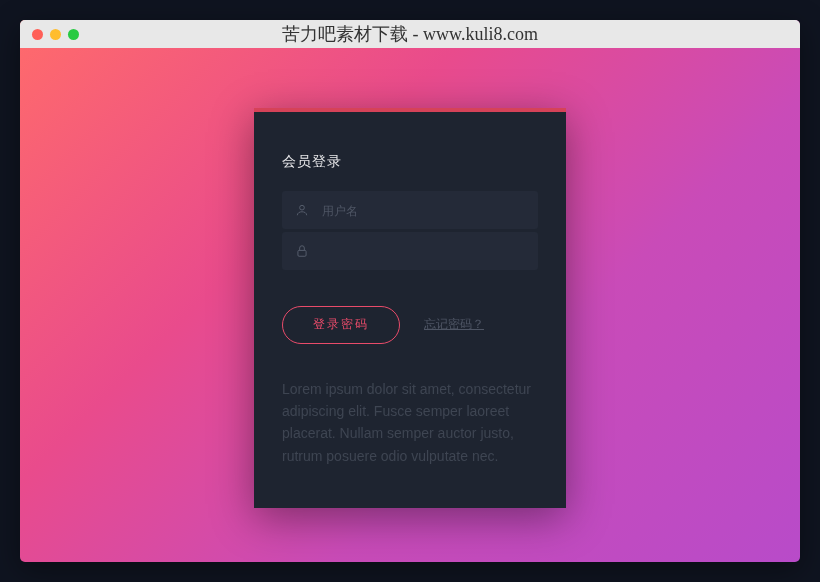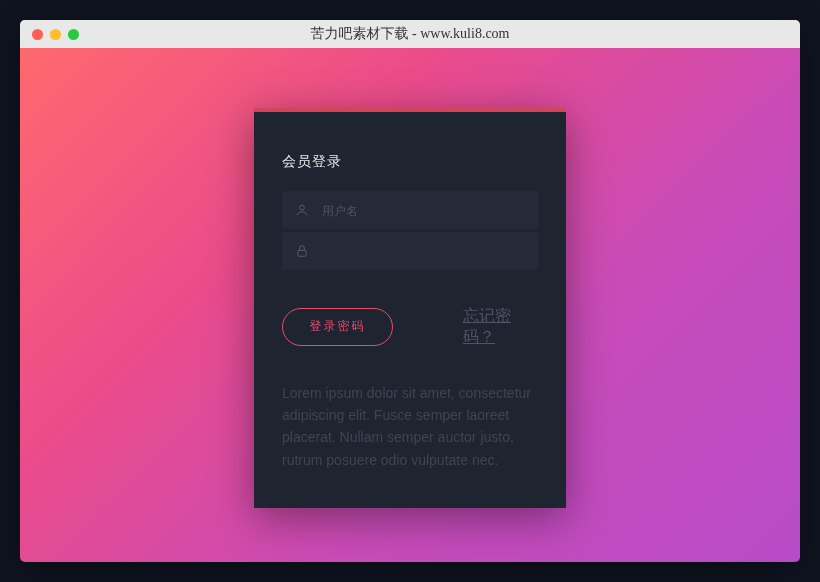--- a/index.html
+++ b/index.html
@@ -36,21 +36,21 @@
       height: 11px;
       border-radius: 50%;
     }
     .tl-red { background: #ff5f57; }
     .tl-yellow { background: #ffbd2e; }
     .tl-green { background: #28ca42; }
     .browser-title {
       position: absolute;
       left: 50%;
       transform: translateX(-50%);
-      font-size: 14px;
+      font-size: 18px;
       color: #333;
       font-family: "SimSun", serif;
     }
     .content-area {
       height: calc(100% - 28px);
       display: flex;
       align-items: center;
       justify-content: center;
       padding-top: 5px;
     }
@@ -119,24 +119,23 @@
       border: 1.5px solid #e94b6a;
       background: transparent;
       border-radius: 19px;
       color: #e94b6a;
       font-size: 12px;
       letter-spacing: 2px;
       cursor: pointer;
     }
     .forgot-link {
       color: #4e5564;
-      font-size: 16px;
+      font-size: 12px;
       text-decoration: underline;
       cursor: pointer;
-      margin-left: 46px;
     }
     .footer-text {
       margin-top: 34px;
       font-size: 14px;
       line-height: 1.6;
       color: #3e4552;
     }
   </style>
 </head>
 <body>

